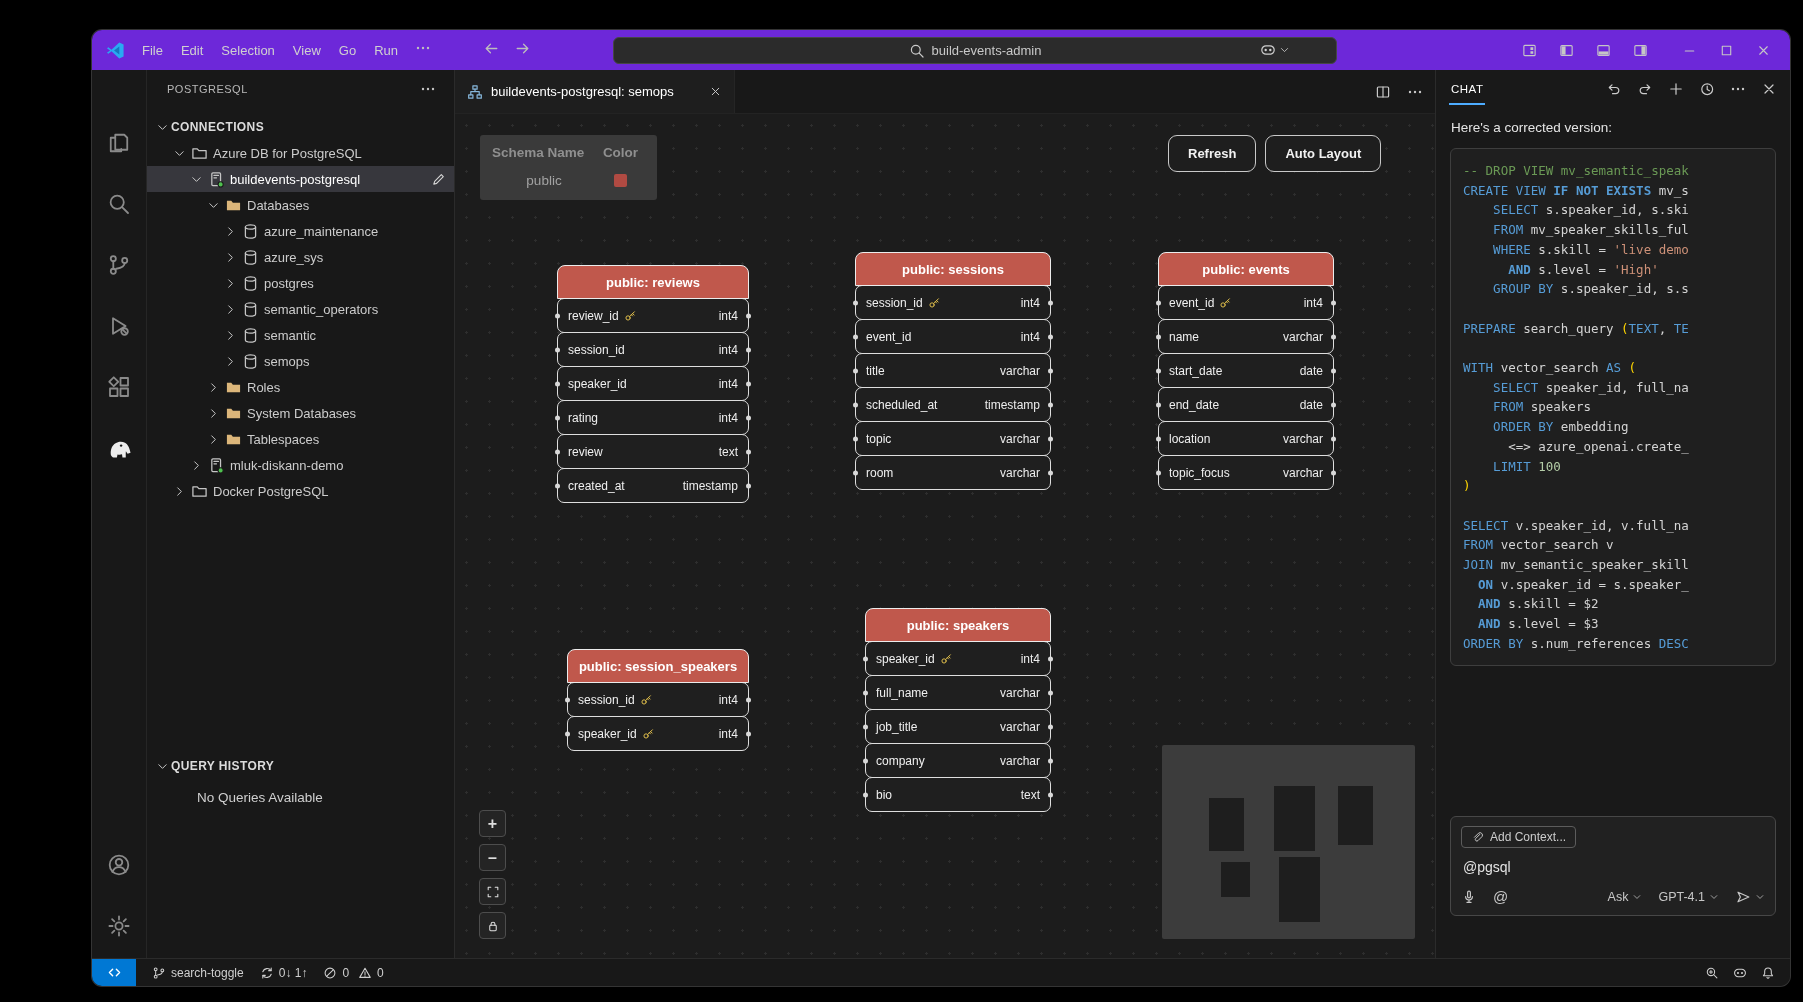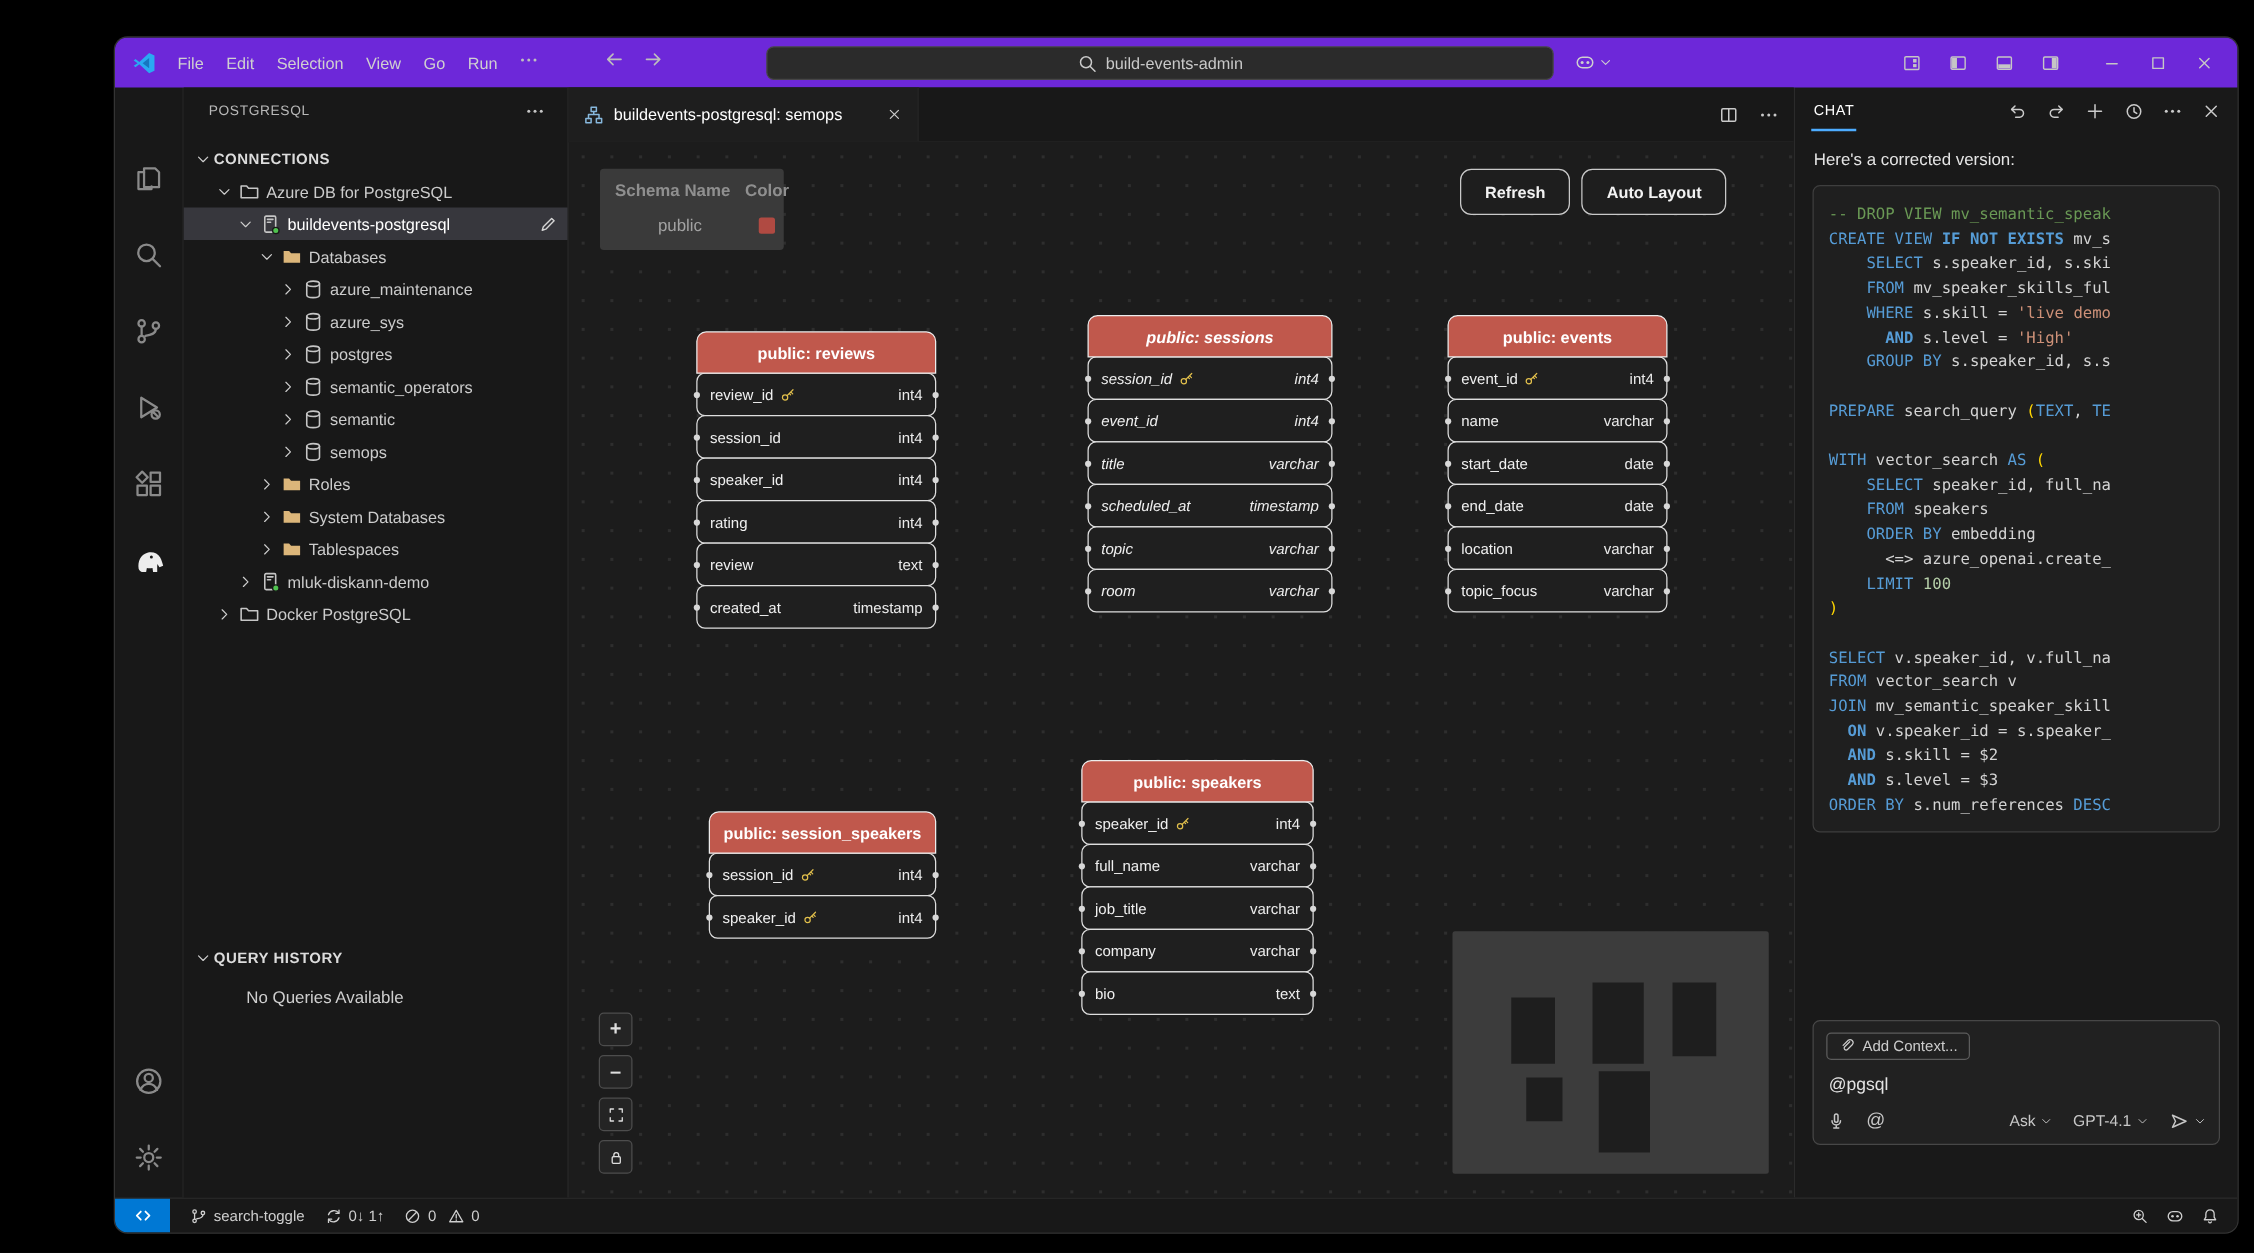--- a/index.html
+++ b/index.html
@@ -12,21 +12,21 @@
 
   
   .titlebar { flex:0 0 40px; position:relative; display:flex; align-items:center;
               background:#6d28d9; color:#ccc; }
   .logo { margin:0 8px 0 14px; display:flex; }
   .menus { display:flex; align-items:center; }
   .menu-item { padding:4px 9px; font-size:13px; color:#d0d0d0; border-radius:5px; cursor:default; }
   .menu-overflow { padding:4px 8px; color:#c0c0c0; }
   .nav-arrows { position:absolute; left:391px; display:flex; gap:14px; color:#bdbdbd; }
   .nav-arrows span svg { width:17px; height:17px; }
-  .searchbox { position:absolute; left:521px; top:7px; width:630px; height:27px;
+  .searchbox { position:absolute; left:521px; top:7px; width:724px; height:27px;
                background:#2b2b2b; border:1px solid #464646; border-radius:6px;
                display:flex; align-items:center; justify-content:center; gap:7px;
                color:#c9c9c9; font-size:13px; }
   .copilot-tb { position:absolute; left:1168px; display:flex; align-items:center; gap:3px; color:#cfcfcf; }
   .tb-right { position:absolute; right:8px; top:0; height:40px; display:flex; align-items:center; }
   .tb-btn { width:37px; height:40px; display:flex; align-items:center; justify-content:center; color:#c6c6c6; }
   .tb-btn svg { width:15px; height:15px; }
   .tb-gap { width:12px; }
 
   
@@ -75,21 +75,21 @@
   .tab-close { margin-left:auto; color:#c9c9c9; display:flex; }
   .tab-close svg { width:13px; height:13px; }
   .tabbar-actions { position:absolute; right:12px; top:0; height:100%; display:flex;
                     align-items:center; gap:16px; color:#c9c9c9; }
   .tabbar-actions svg { width:16px; height:16px; }
 
   .canvas { flex:1; position:relative; overflow:hidden; background:#1c1c1c;
             background-image:radial-gradient(circle,#2e2e2e 1.3px,transparent 1.4px);
             background-size:23px 23px; }
 
-  .legend { position:absolute; left:25px; top:21px; width:147px; background:#3a3a3a;
+  .legend { position:absolute; left:25px; top:21px; width:177px; background:#3a3a3a;
             border-radius:3px; padding:10px 12px 12px; }
   .legend-grid { display:grid; grid-template-columns:104px 1fr; row-gap:13px; }
   .legend-h { font-weight:bold; color:#8f8f8f; font-size:13.5px; }
   .legend-v { color:#a2a2a2; font-size:13.5px; text-align:center; }
   .legend-swatch { width:13px; height:13px; border-radius:2px; margin:1px auto 0; }
 
   .canvas-buttons { position:absolute; left:713px; top:21px; display:flex; gap:9px; }
   .cbtn { height:37px; padding:0 19px; border:1px solid #c9c9c9; border-radius:9px;
           background:#1e1e1e; color:#f2f2f2; font-size:13px; font-weight:bold;
           display:flex; align-items:center; }
@@ -664,21 +664,21 @@
                   </span>
                   <span class="ftype">text</span>
                 </div>
                 <div class="erd-row">
                   <span class="fname">
                     <span>created_at</span>
                   </span>
                   <span class="ftype">timestamp</span>
                 </div>
               </div>
-              <div class="erd-table" style="left: 415px; top: 138px; width: 196px; font-style: italic;">
+              <div class="erd-table" style="left: 400px; top: 138px; width: 196px;">
                 <div class="erd-header" style="background: rgb(192, 88, 76);">public: sessions</div>
                 <div class="erd-row">
                   <span class="fname">
                     <span>session_id</span>
                     <span class="key-icon">
                       <svg viewBox="0 0 16 16" fill="none" stroke="currentColor" stroke-width="1.2" stroke-linecap="round" stroke-linejoin="round" width="16" height="16">
                         <circle cx="5" cy="11" r="2.6"></circle>
                         <path d="M7 9.2 12.8 3.4M10.6 5.6l1.9 1.9M9.1 7.1l1.4 1.4"></path>
                       </svg>
                     </span>

